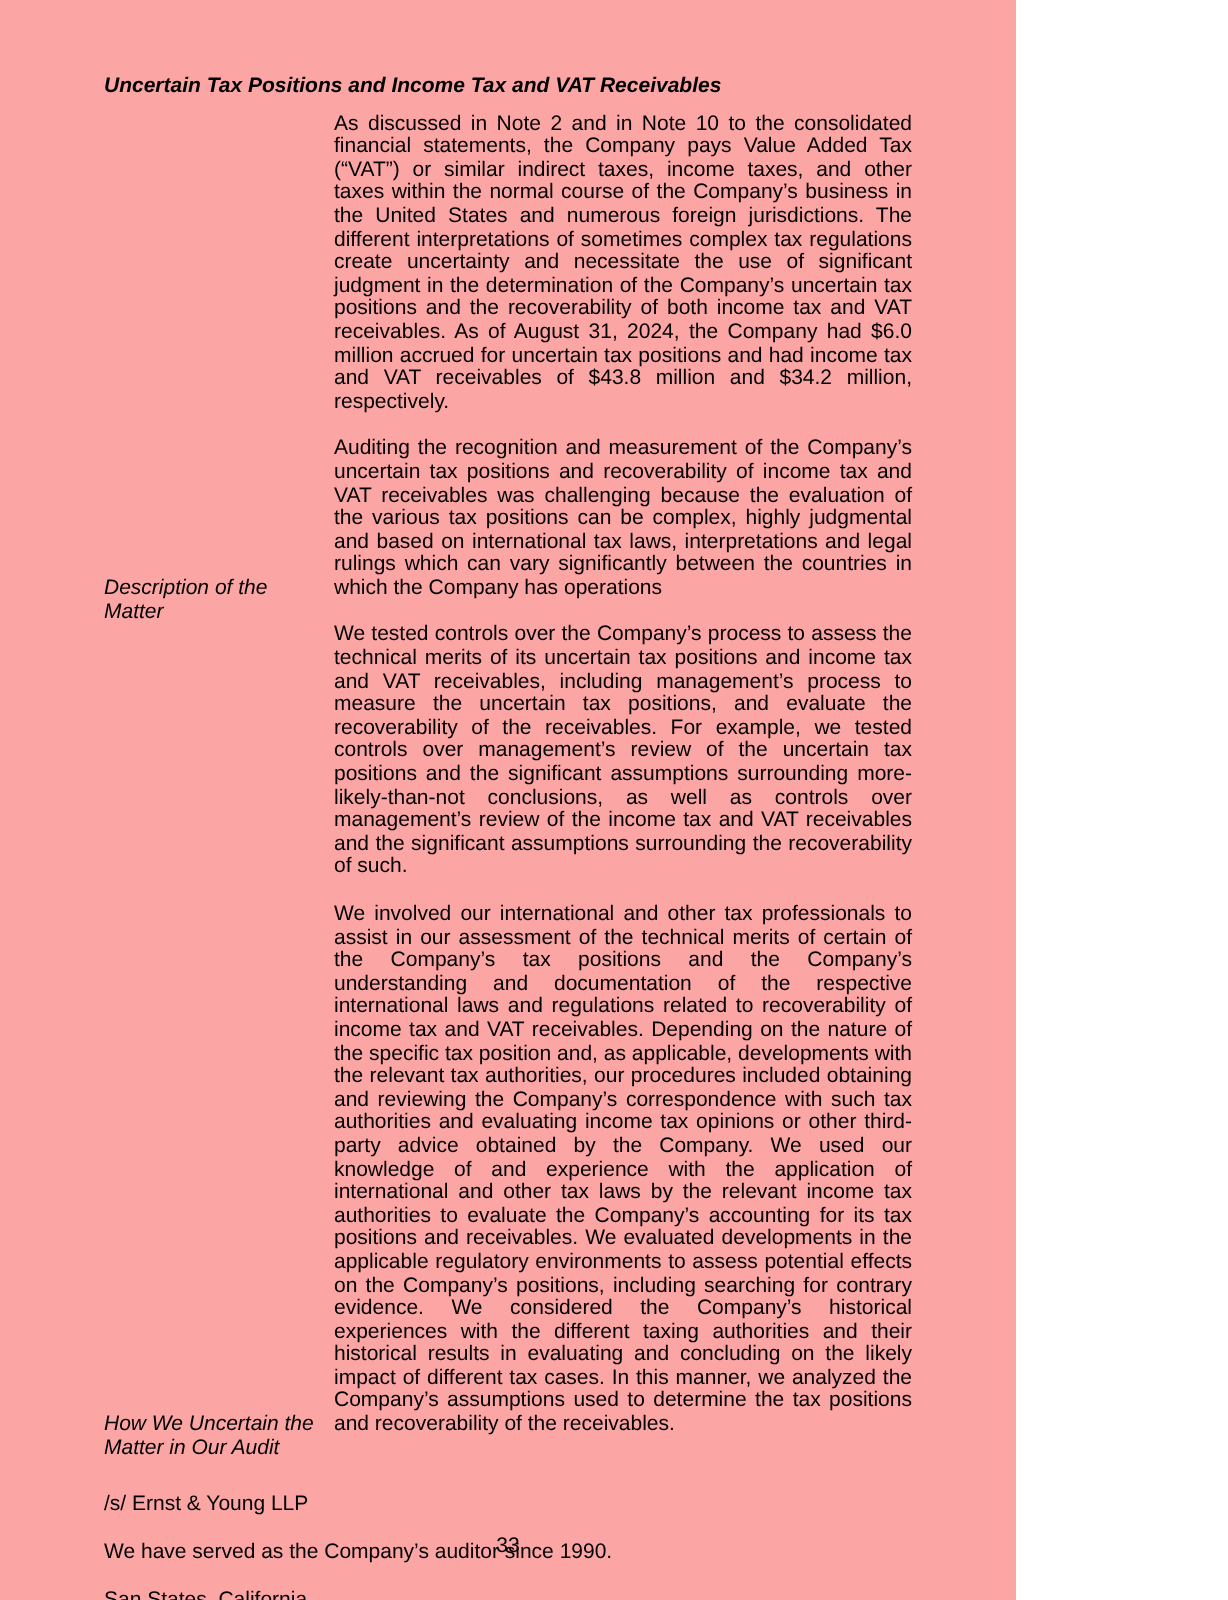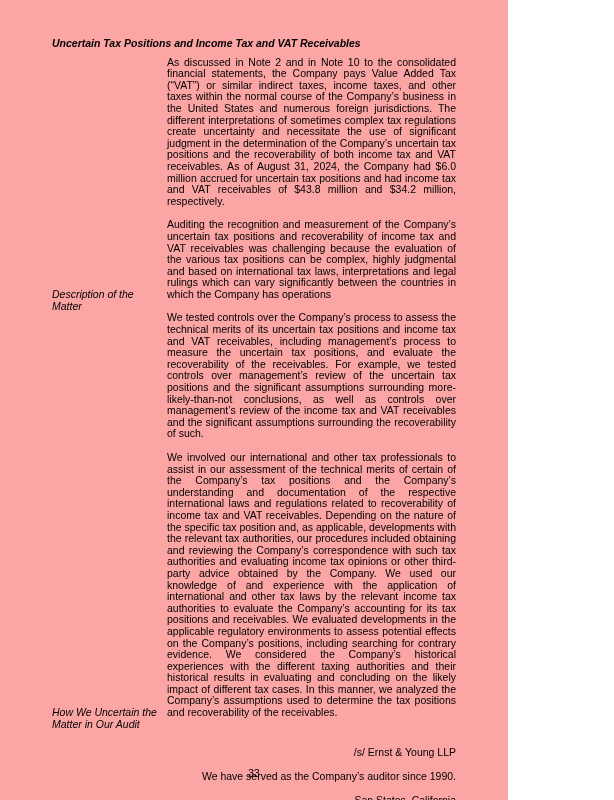--- a/index.html
+++ b/index.html
@@ -41,21 +41,21 @@
     text-align: justify;
   }
   .matter-content p {
     margin: 0 0 12px 0;
   }
   .footer-block {
     margin-top: 16px;
   }
   .footer-block p {
     margin: 0 0 12.5px 0;
-    text-align: right;
+    text-align: left;
   }
   .page-number {
     position: absolute;
     left: 0;
     right: 0;
     top: 768px;
     text-align: center;
   }
 </style>
 </head>

